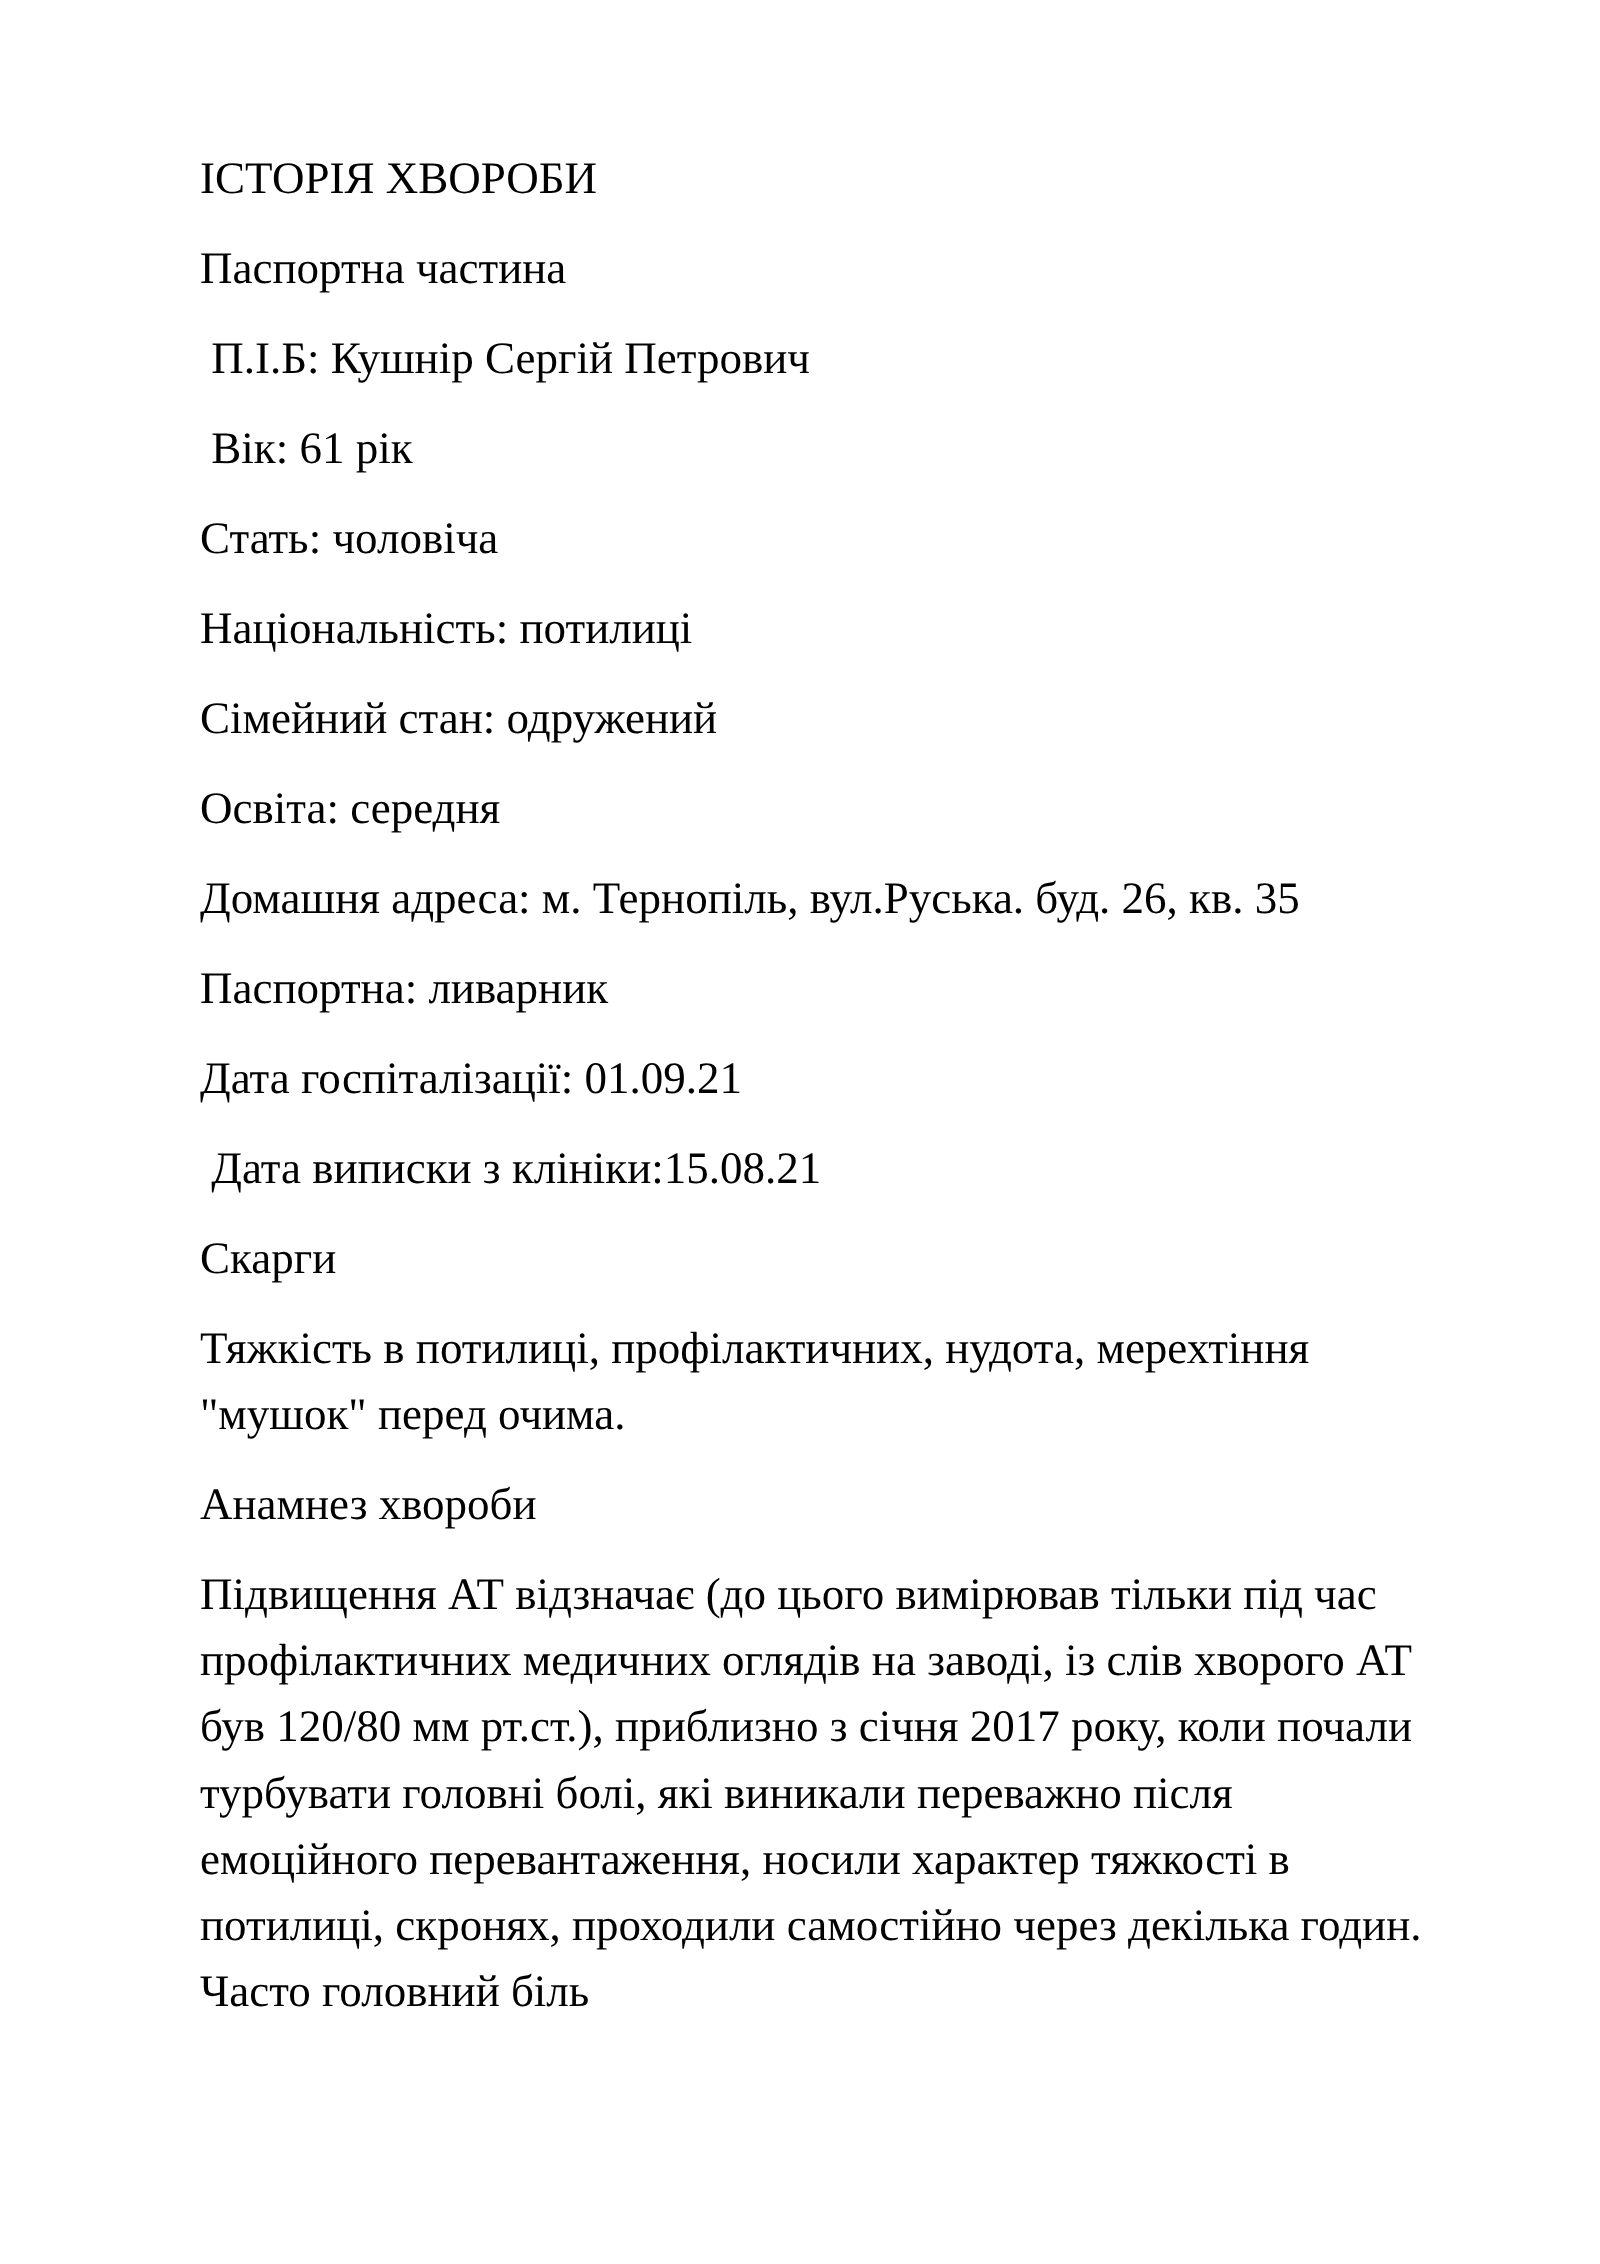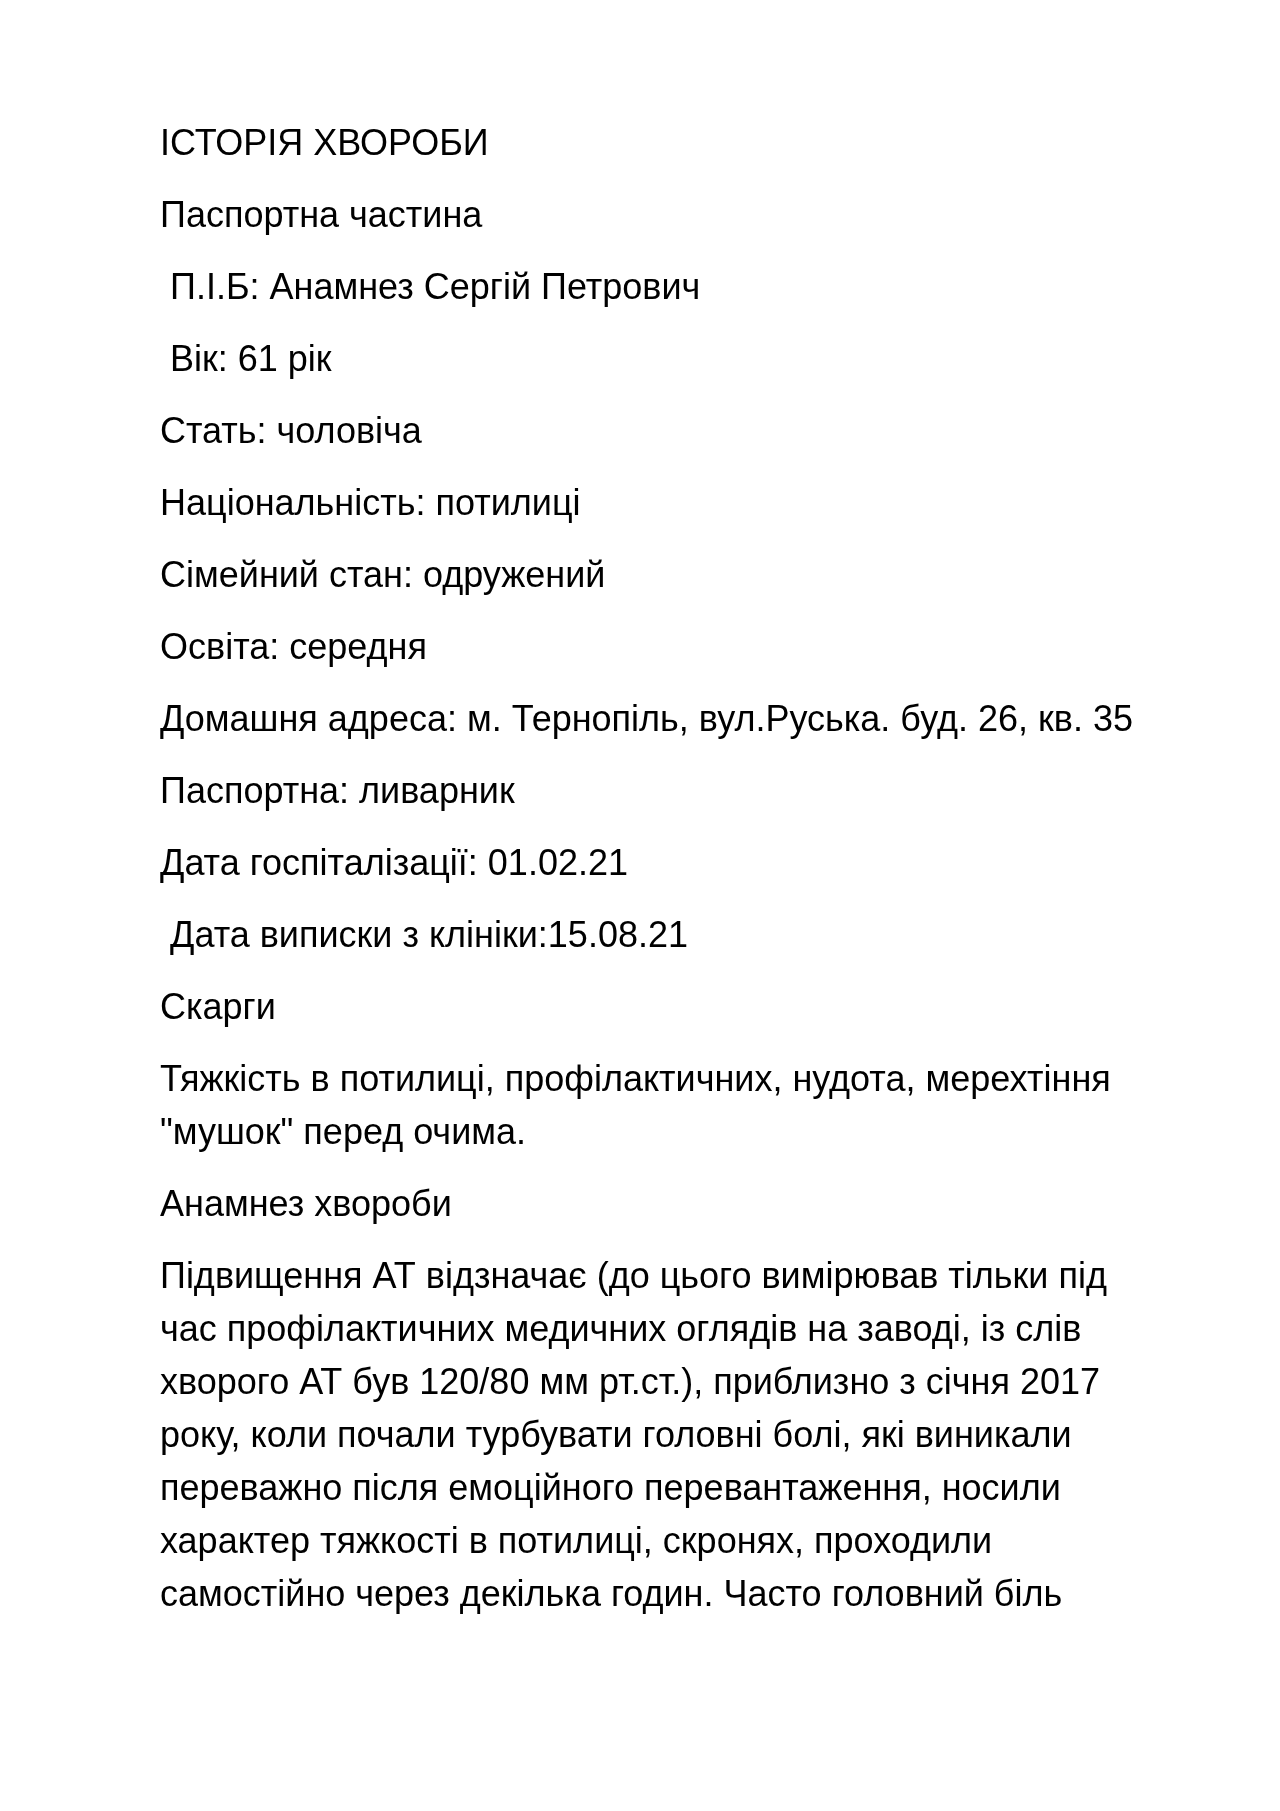--- a/index.html
+++ b/index.html
@@ -7,47 +7,47 @@
     margin: 0;
     padding: 0;
     background: #ffffff;
   }
   .page {
     width: 1280px;
     height: 1811px;
     background: #ffffff;
     color: #000000;
     padding: 116px 140px 0 160px;
-    font-family: Liberation Sans, sans-serif;
+    font-family: Liberation Serif, serif;
     font-size: 36px;
     line-height: 53px;
     overflow: hidden;
   }
   .page p {
     margin: 0 0 19px 0;
     white-space: pre-wrap;
     text-align: left;
   }
 </style>
 </head>
 <body>
 
 <div class="page">
   <p>ІСТОРІЯ ХВОРОБИ</p>
 
   <p>Паспортна частина</p>
-  <p> П.І.Б: Анамнез Сергій Петрович</p>
+  <p> П.І.Б: Кушнір Сергій Петрович</p>
   <p> Вік: 61 рік</p>
   <p>Стать: чоловіча</p>
   <p>Національність: потилиці</p>
   <p>Сімейний стан: одружений</p>
   <p>Освіта: середня</p>
   <p>Домашня адреса: м. Тернопіль, вул.Руська. буд. 26, кв. 35</p>
   <p>Паспортна: ливарник</p>
-  <p>Дата госпіталізації: 01.02.21</p>
+  <p>Дата госпіталізації: 01.09.21</p>
   <p> Дата виписки з клініки:15.08.21</p>
 
   <p>Скарги</p>
   <p>Тяжкість в потилиці, профілактичних, нудота, мерехтіння "мушок" перед очима.</p>
 
   <p>Анамнез хвороби</p>
   <p>Підвищення АТ відзначає (до цього вимірював тільки під час профілактичних медичних оглядів на заводі, із слів хворого АТ був 120/80 мм рт.ст.), приблизно з січня 2017 року, коли почали турбувати головні болі, які виникали переважно після емоційного перевантаження, носили характер тяжкості в потилиці, скронях, проходили самостійно через декілька годин. Часто головний біль</p>
 </div>
 
 </body></html>

